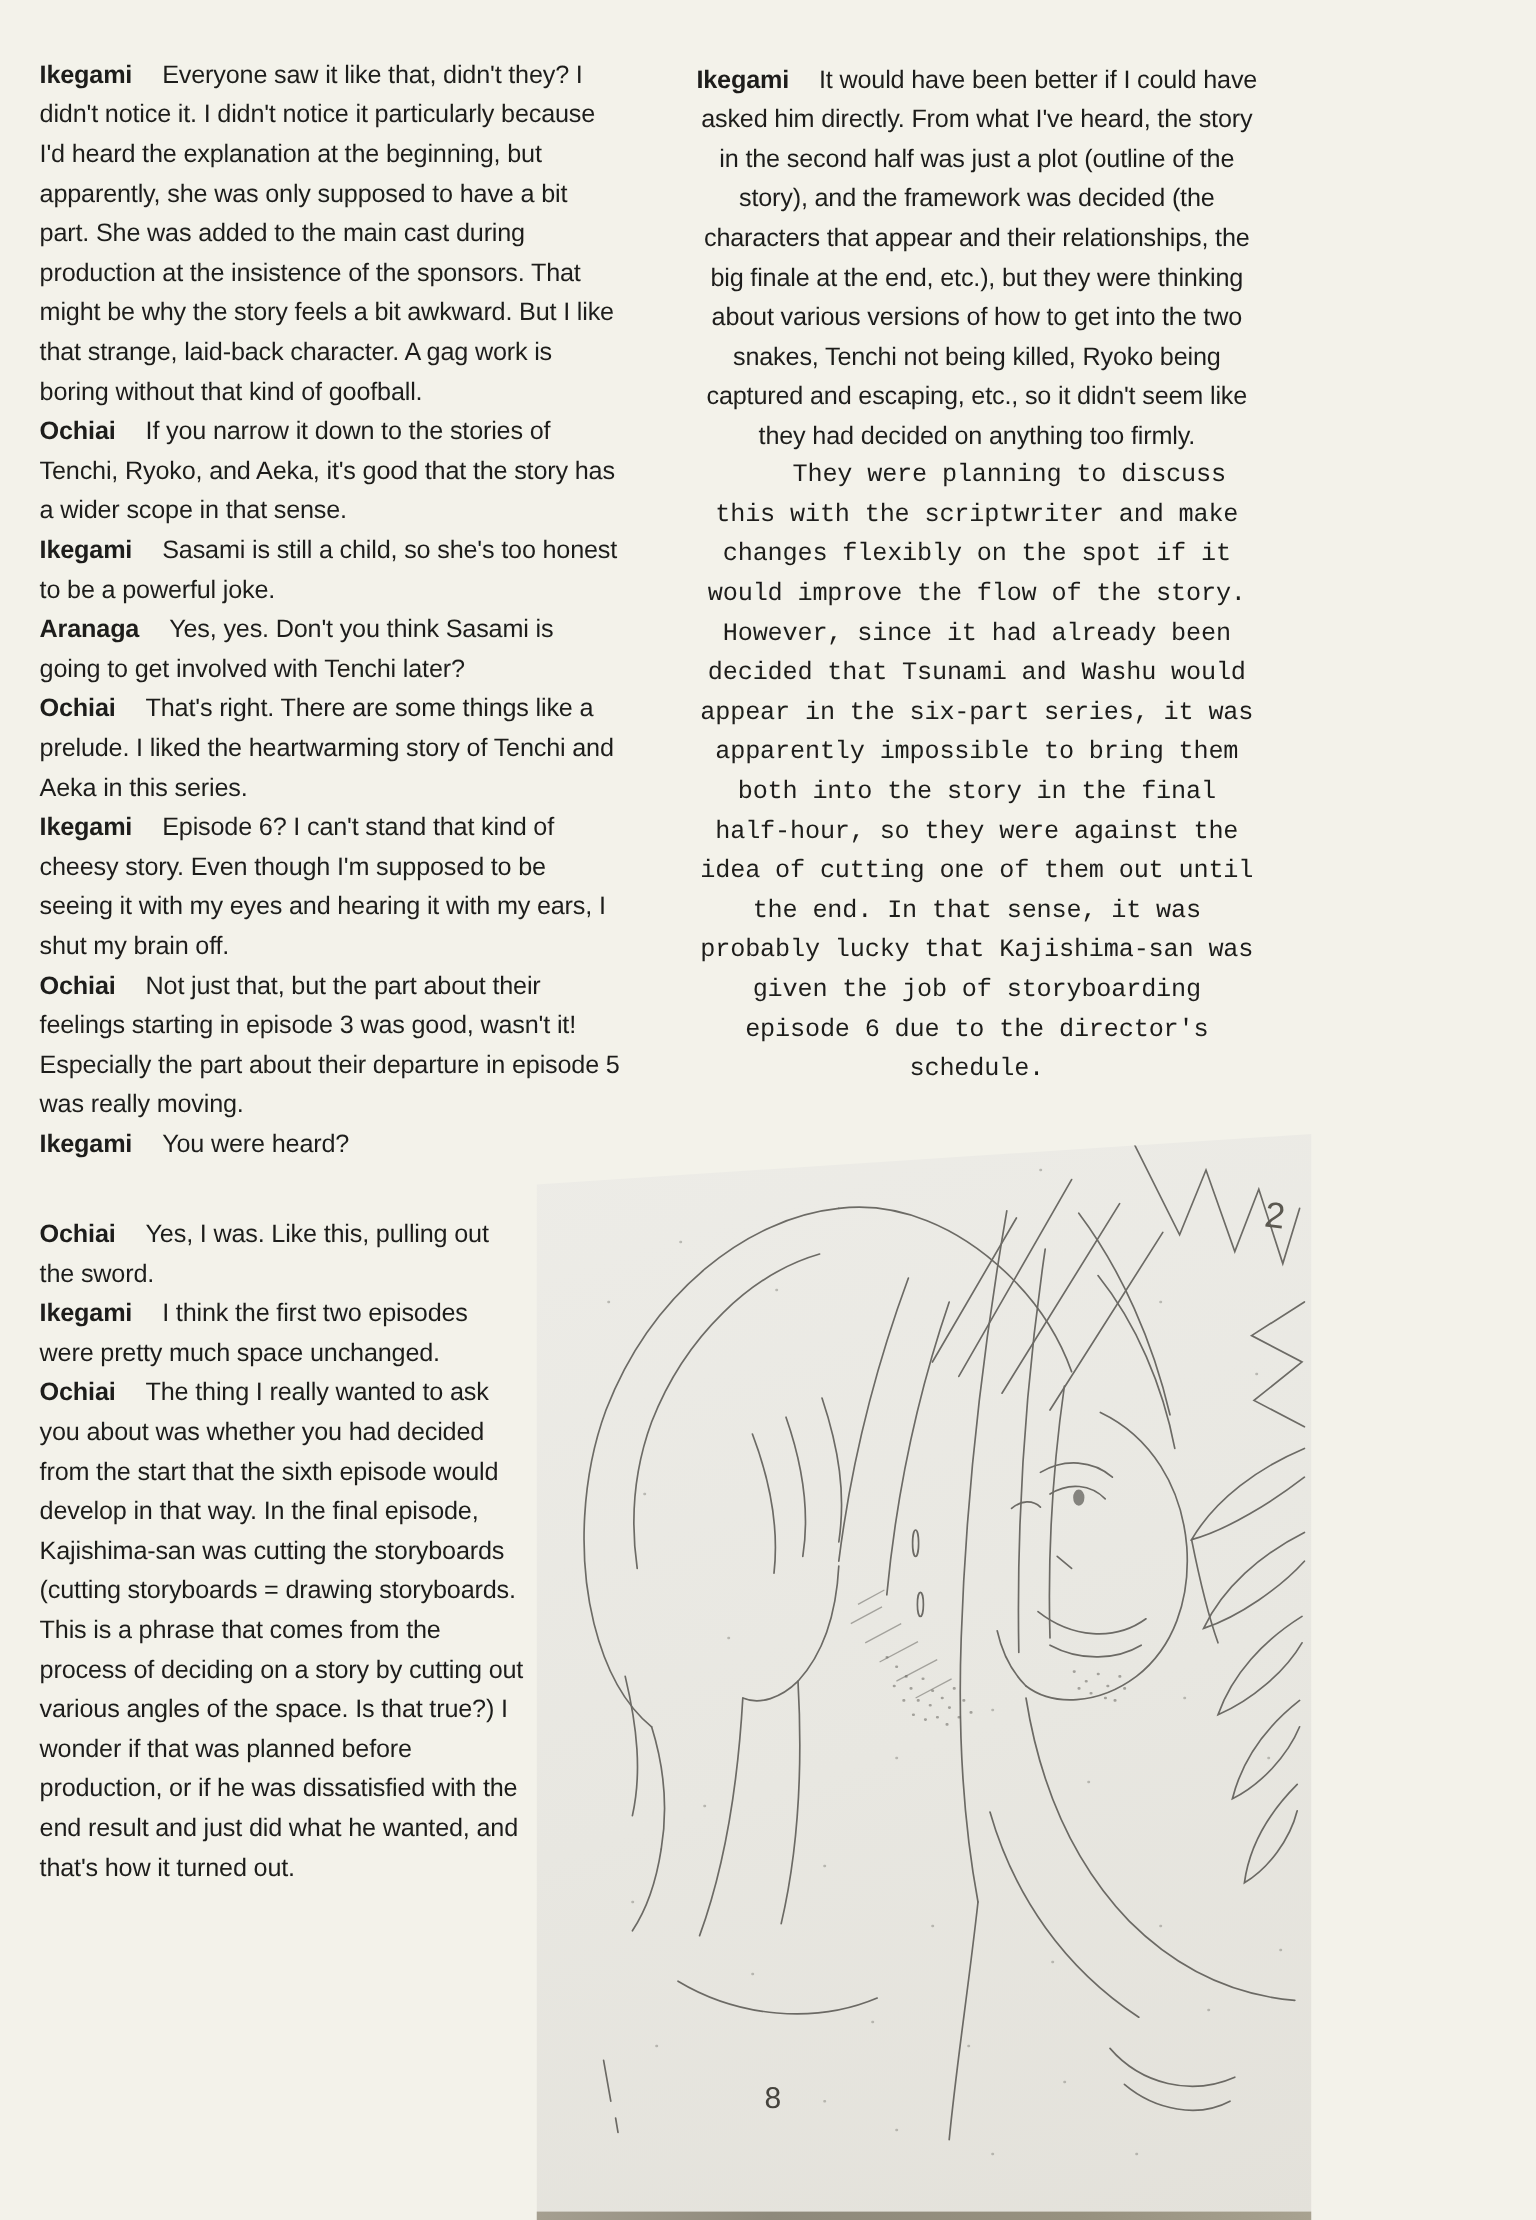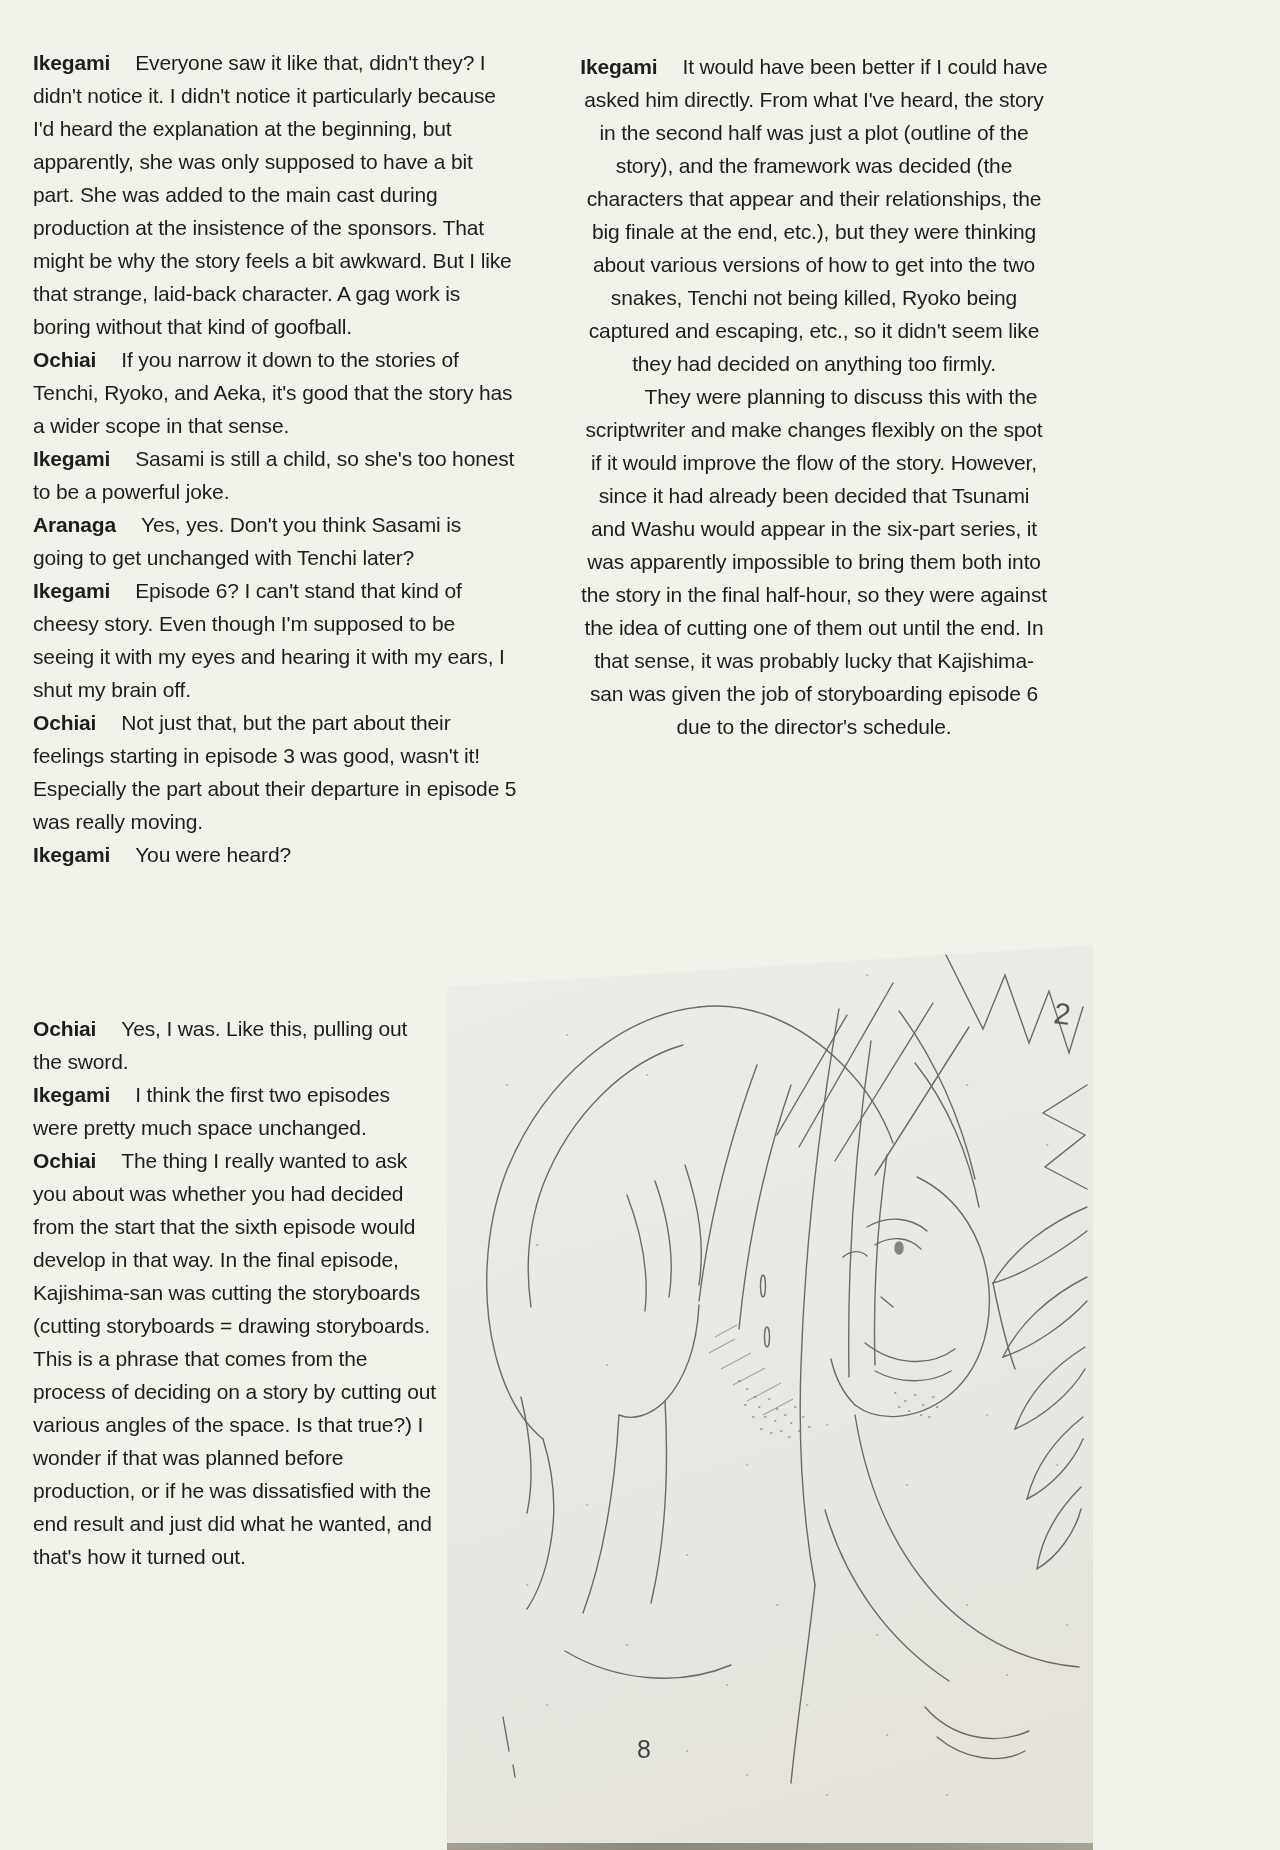--- a/index.html
+++ b/index.html
@@ -10,21 +10,21 @@
     color:#1d1d1b;
   }
   .page{position:absolute;inset:0;}
   .text-col{position:absolute;font-size:21px;line-height:33px;letter-spacing:-0.15px;}
   .col-left-top{left:33px;top:46px;width:484px;}
   .col-left-bottom{left:33px;top:1012px;width:404px;}
   .col-right{left:580px;top:50px;width:468px;text-align:center;}
   p.turn{margin:0;}
   .speaker{font-weight:700;}
   .tab{display:inline-block;width:25px;}
-  .indent{text-indent:54px;margin-top:33px;}
+  .indent{text-indent:54px;margin-top:33px;font-family:Liberation Mono, monospace;}
   
   .sketch{
     position:absolute;left:447px;top:945px;width:646px;height:905px;
     clip-path:polygon(0 42px,100% 0,100% 100%,0 100%);
     background:linear-gradient(163deg,#edece7 0%,#e8e7e1 55%,#e3e1da 100%);
   }
   .sketch svg{position:absolute;left:0;top:0;}
   .scan-strip{
     position:absolute;left:0;bottom:0;width:100%;height:7px;
     background:linear-gradient(90deg,#a59f90,#8e897b 30%,#97917f 70%,#a8a290);
@@ -44,22 +44,23 @@
 <div class="page">
 
   <div class="text-col col-left-top">
 
       <p class="turn"><span class="speaker">Ikegami</span><span class="tab"></span><span>Everyone saw it like that, didn't they? I didn't notice it. I didn't notice it particularly because I'd heard the explanation at the beginning, but apparently, she was only supposed to have a bit part. She was added to the main cast during production at the insistence of the sponsors. That might be why the story feels a bit awkward. But I like that strange, laid-back character. A gag work is boring without that kind of goofball.</span></p>
 
       <p class="turn"><span class="speaker">Ochiai</span><span class="tab"></span><span>If you narrow it down to the stories of Tenchi, Ryoko, and Aeka, it's good that the story has a wider scope in that sense.</span></p>
 
       <p class="turn"><span class="speaker">Ikegami</span><span class="tab"></span><span>Sasami is still a child, so she's too honest to be a powerful joke.</span></p>
 
-      <p class="turn"><span class="speaker">Aranaga</span><span class="tab"></span><span>Yes, yes. Don't you think Sasami is going to get unchanged with Tenchi later?</span></p>
+      <p class="turn"><span class="speaker">Aranaga</span><span class="tab"></span><span>Yes, yes. Don't you think Sasami is going to get involved with Tenchi later?</span></p>
 
+      <p class="turn"><span class="speaker">Ochiai</span><span class="tab"></span><span>That's right. There are some things like a prelude. I liked the heartwarming story of Tenchi and Aeka in this series.</span></p>
 
       <p class="turn"><span class="speaker">Ikegami</span><span class="tab"></span><span>Episode 6? I can't stand that kind of cheesy story. Even though I'm supposed to be seeing it with my eyes and hearing it with my ears, I shut my brain off.</span></p>
 
       <p class="turn"><span class="speaker">Ochiai</span><span class="tab"></span><span>Not just that, but the part about their feelings starting in episode 3 was good, wasn't it! Especially the part about their departure in episode 5 was really moving.</span></p>
 
       <p class="turn"><span class="speaker">Ikegami</span><span class="tab"></span><span>You were heard?</span></p>
     </div>
 
   <div class="text-col col-left-bottom">
 

